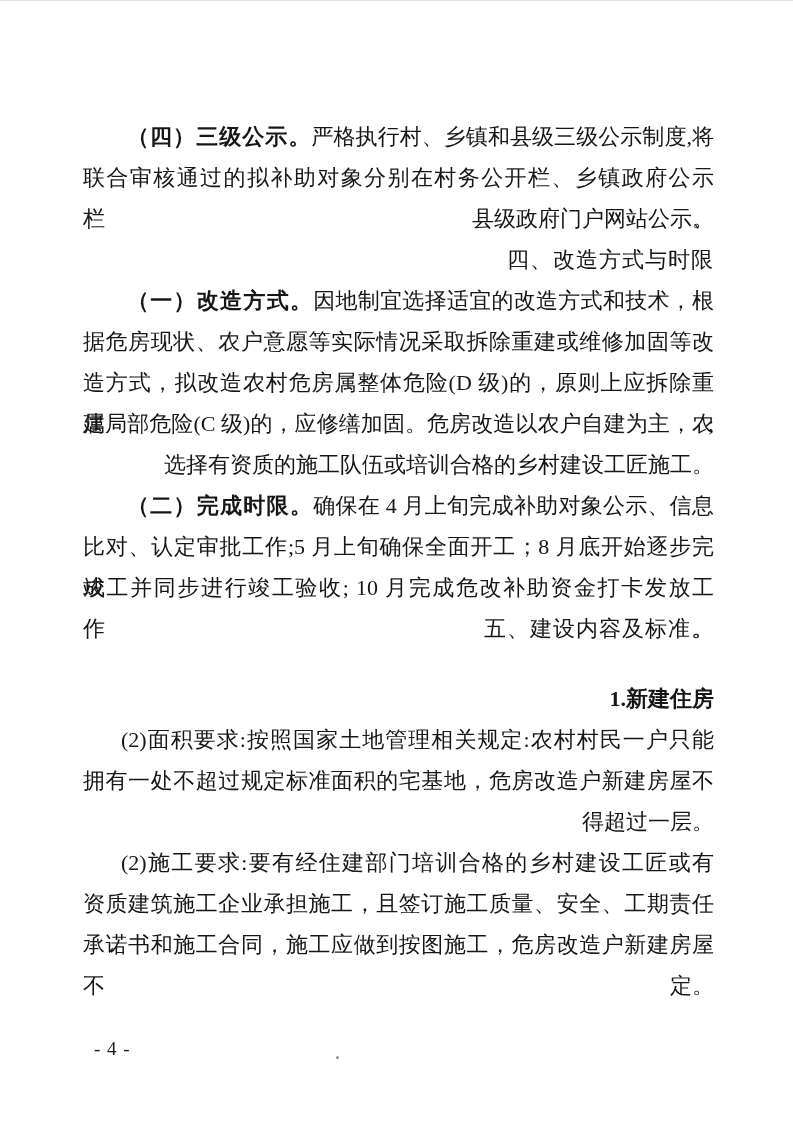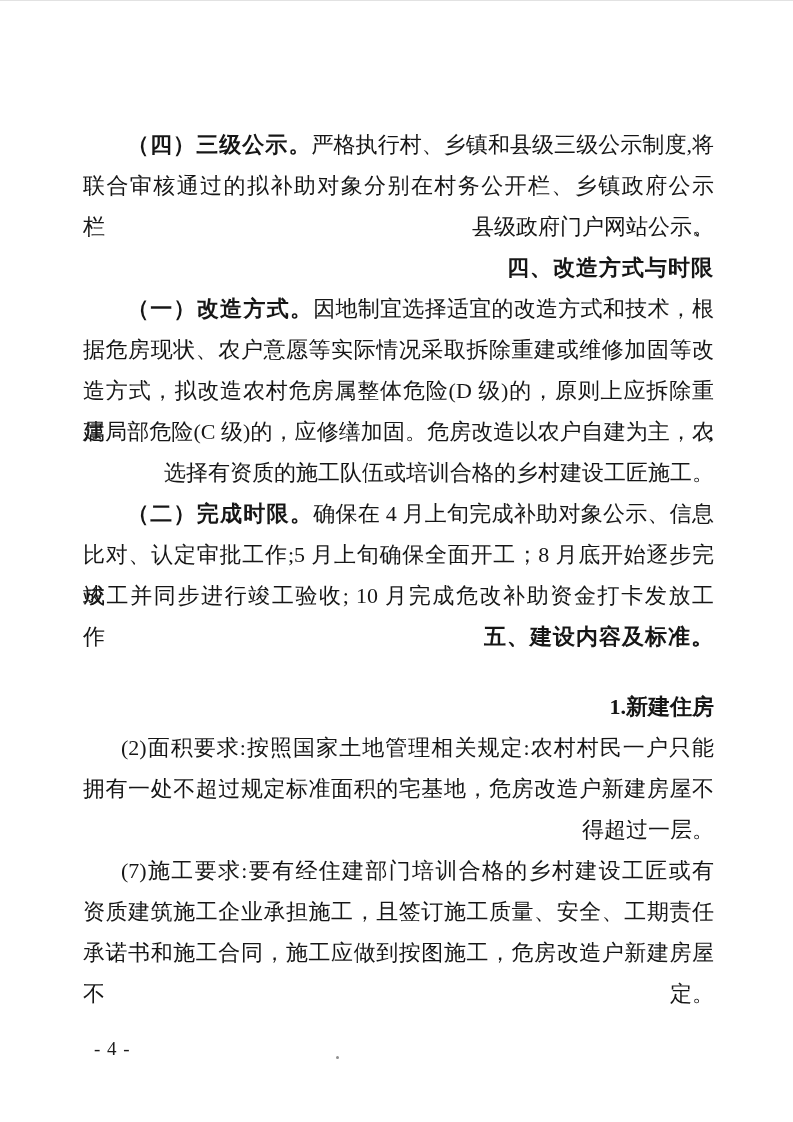--- a/index.html
+++ b/index.html
@@ -19,21 +19,21 @@
   .scan-edge {
     position: absolute;
     top: 0; left: 0;
     width: 793px;
     height: 1px;
     background: #e2e2e2;
   }
   .body-text {
     position: absolute;
     left: 83px;
-    top: 124px;
+    top: 116px;
     width: 631px;
   }
   .ln {
     height: 41px;
     line-height: 41px;
     font-size: 22px;
     white-space: nowrap;
     text-align: right;
   }
   
@@ -44,21 +44,21 @@
     text-justify: inter-character;
   }
   .ind { text-indent: 44px; }
   .ind-num { text-indent: 38px; }
   .lead {
     font-weight: bold;
     letter-spacing: 1px;
   }
   .hei {
     font-family: "Liberation Sans", "DejaVu Sans", sans-serif;
-    font-weight: 700;
+    font-weight: 400;
     letter-spacing: 1px;
   }
   .bold-song {
     font-weight: bold;
     margin-top: 29px;
   }
   .footer-page-num {
     position: absolute;
     left: 94px;
     top: 1038px;
@@ -103,21 +103,21 @@
     <div class="ln j"><span>竣工并同步进行竣工验收; 10 月完成危改补助资金打卡发放工作。</span></div>
 
     <div class="ln ind hei"><span>五、建设内容及标准。</span></div>
 
     <div class="ln ind-num bold-song"><span>1.新建住房</span></div>
 
     <div class="ln j ind-num"><span>(2)面积要求:按照国家土地管理相关规定:农村村民一户只能</span></div>
     <div class="ln j"><span>拥有一处不超过规定标准面积的宅基地，危房改造户新建房屋不</span></div>
     <div class="ln"><span>得超过一层。</span></div>
 
-    <div class="ln j ind-num"><span>(7)施工要求:要有经住建部门培训合格的乡村建设工匠或有</span></div>
+    <div class="ln j ind-num"><span>(2)施工要求:要有经住建部门培训合格的乡村建设工匠或有</span></div>
     <div class="ln j"><span>资质建筑施工企业承担施工，且签订施工质量、安全、工期责任</span></div>
     <div class="ln j"><span>承诺书和施工合同，施工应做到按图施工，危房改造户新建房屋不</span></div>
     <div class="ln"><span>定。</span></div>
 
   </div>
 
   <div class="footer-page-num">- 4 -</div>
   <div class="speck"></div>
 </div>
 

